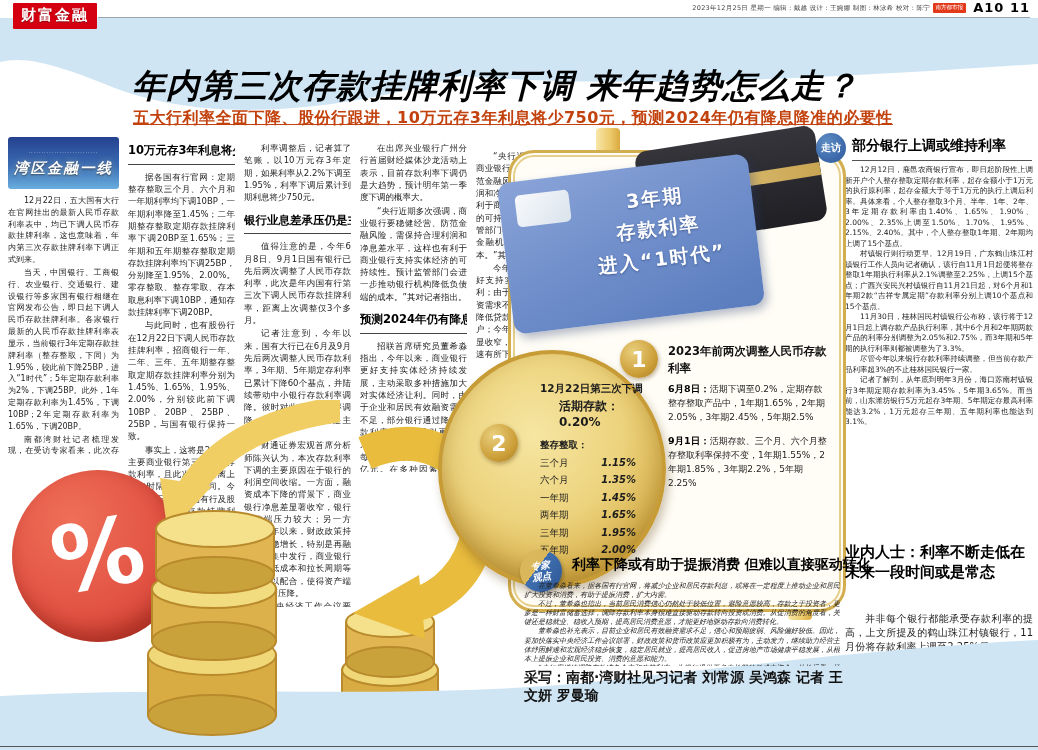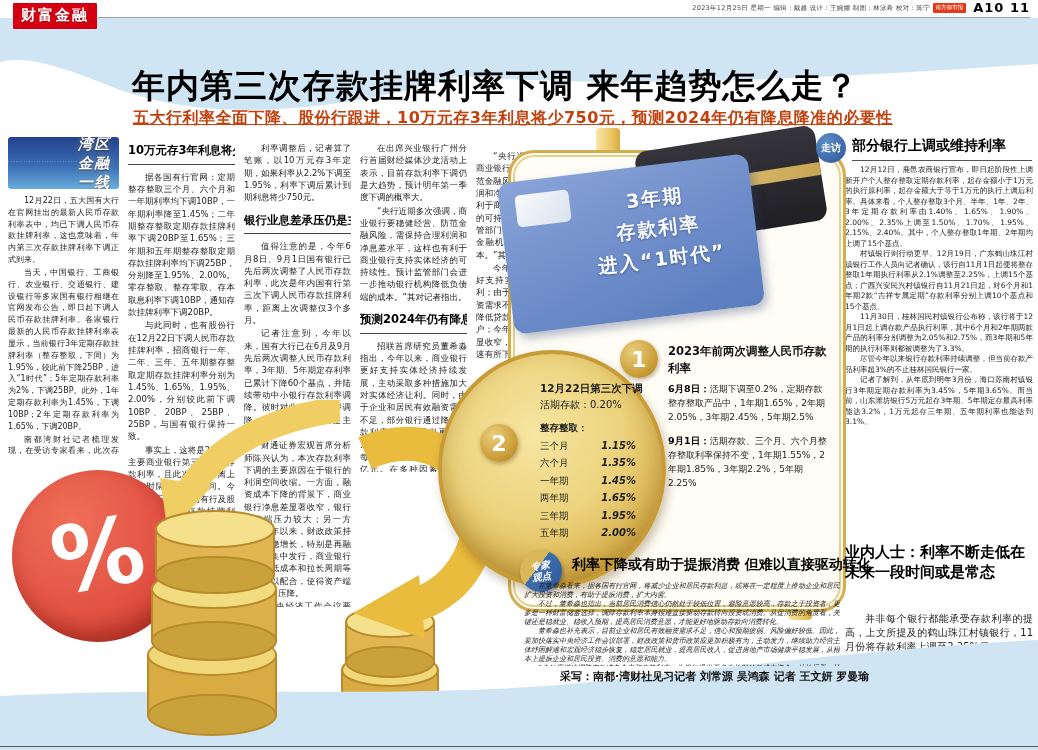--- a/index.html
+++ b/index.html
@@ -17,28 +17,28 @@
   .paper-badge { right:72px; top:3px; background:#e2391b; color:#fff; font-size:5.5px;
       padding:1px 3px 2px; border-radius:1px; z-index:9; }
   .page-num { right:8px; top:0px; font-size:13px; font-weight:900; color:#000; z-index:9; letter-spacing:1px; }
 
   
   svg.wave { left:0; z-index:0; display:block; }
   .bottom-rule { left:0; top:746px; width:1038px; height:1px; background:#555; z-index:9; }
 
   
   .headline { left:132px; top:64px; width:790px; font-size:33px; font-weight:900; color:#000;
-      letter-spacing:1px; z-index:5; white-space:nowrap; }
+      letter-spacing:1px; z-index:5; white-space:nowrap;font-style:italic; }
   .subhead  { left:133px; top:108px; width:760px; font-size:16px; font-weight:700; color:#c2410c;
       letter-spacing:.5px; z-index:5; white-space:nowrap;text-decoration:underline; }
 
   
   .side-banner { left:8px; top:137px; width:111px; height:52px; border-radius:3px; z-index:2;
       background:linear-gradient(180deg,#24418e 0%,#3a6cb4 55%,#69aede 100%);
-      display:flex; flex-direction:row; align-items:center; justify-content:center; overflow:hidden; }
+      display:flex; flex-direction:column; align-items:center; justify-content:center; overflow:hidden; }
   .side-banner .micro { font-size:5px; color:rgba(255,255,255,.8); letter-spacing:1px; margin-bottom:4px; }
   .side-banner .t { font-size:14.5px; font-weight:800; font-style:italic; color:#fff;
       letter-spacing:2px; text-shadow:0 1px 2px rgba(0,0,0,.5), 0 0 6px rgba(255,230,140,.35); }
   .side-body { left:8px; top:195px; width:111px; height:262px; overflow:hidden; z-index:1;
       font-size:8px; line-height:1.48; text-align:justify; color:#1d1d1d; }
   .side-body p, .colp p { text-indent:2em; margin-bottom:1px; }
 
   
   .colp { overflow:hidden; z-index:1; font-size:8.5px; line-height:1.45; text-align:justify; color:#1c1c1c; }
   .col-h { font-size:11.5px; font-weight:800; color:#000; padding-bottom:5px; margin-bottom:6px;
@@ -88,39 +88,39 @@
       box-shadow:1px 2px 4px rgba(90,60,10,.4); }
   #numc1 { left:620px; top:340px; }
   #numc2 { left:480px; top:424px; }
   .info1-title { left:668px; top:343px; width:165px; font-size:11.5px; font-weight:800; color:#111;
       line-height:1.5; z-index:6; }
   .info1-body { left:668px; top:382px; width:163px; z-index:6; font-size:9px; line-height:1.55; color:#222; }
   .info1-body p { margin-bottom:9px; }
   .info1-body b.lbl { font-size:9.5px; color:#000; }
   .info2 { left:540px; top:382px; width:112px; z-index:6; color:#1b1b1b; }
   .info2 .t1 { font-size:10.5px; font-weight:800; }
-  .info2 .t2 { font-size:10px; font-weight:400; margin-top:2px; }
+  .info2 .t2 { font-size:12px; font-weight:700; margin-top:2px;margin-left:19px; }
   .info2 .lbl { font-size:9.5px; font-weight:800; margin-top:10px; }
   .rate-row { display:flex; justify-content:space-between; width:96px; margin-top:4.5px; }
   .rate-row .term { font-size:9.5px; }
   .rate-row .rate { font-size:10px; font-weight:900; font-style:italic; }
 
   
   .expert-badge { left:520px; top:550px; width:42px; height:42px; border-radius:50%; z-index:6;
       background:linear-gradient(135deg,#d9b75a 0%,#d9b75a 42%,#3f6fb0 42%,#2d5693 100%);
       display:flex; flex-direction:column; align-items:center; justify-content:center;
       transform:rotate(-8deg); box-shadow:1px 2px 4px rgba(0,0,0,.3); }
   .expert-badge span { color:#fff; font-size:9.5px; font-weight:800; font-style:italic; line-height:1.2; }
   .expert-title { left:572px; top:556px; width:270px; font-size:14px; font-weight:900; color:#000;
       z-index:6; white-space:nowrap; }
   .expert-body { left:524px; top:582px; width:316px; height:84px; overflow:hidden; z-index:6;
       font-family:"DejaVu Serif","Liberation Serif",serif; font-style:italic;
       font-size:7px; line-height:1.3; text-align:justify; color:#222; }
   .expert-body p { text-indent:2em; }
-  .byline { left:524px; top:669px; width:320px; font-size:11px; font-weight:600; color:#111; z-index:6;margin-left:36px; }
+  .byline { left:524px; top:669px; width:320px; font-size:14px; font-weight:600; color:#111; z-index:6; }
 
   
   .visit-badge { left:816px; top:133px; width:30px; height:30px; border-radius:50%; z-index:6;
       background:radial-gradient(circle at 35% 30%, #5d8cc4, #3a66a8 70%); display:flex;
       align-items:center; justify-content:center; color:#fff; font-size:10px; font-weight:800; }
   .rc-h1 { left:852px; top:137px; width:180px; font-size:14px; font-weight:900; color:#000;
       padding-bottom:5px; border-bottom:1px solid #555; z-index:5; }
   .rc-body1 { left:845px; top:165px; width:188px; height:372px; overflow:hidden; z-index:1;
       font-size:7.5px; line-height:1.4; text-align:justify; color:#1c1c1c; }
   .rc-body1 p, .rc-body2 p { text-indent:2em; }

